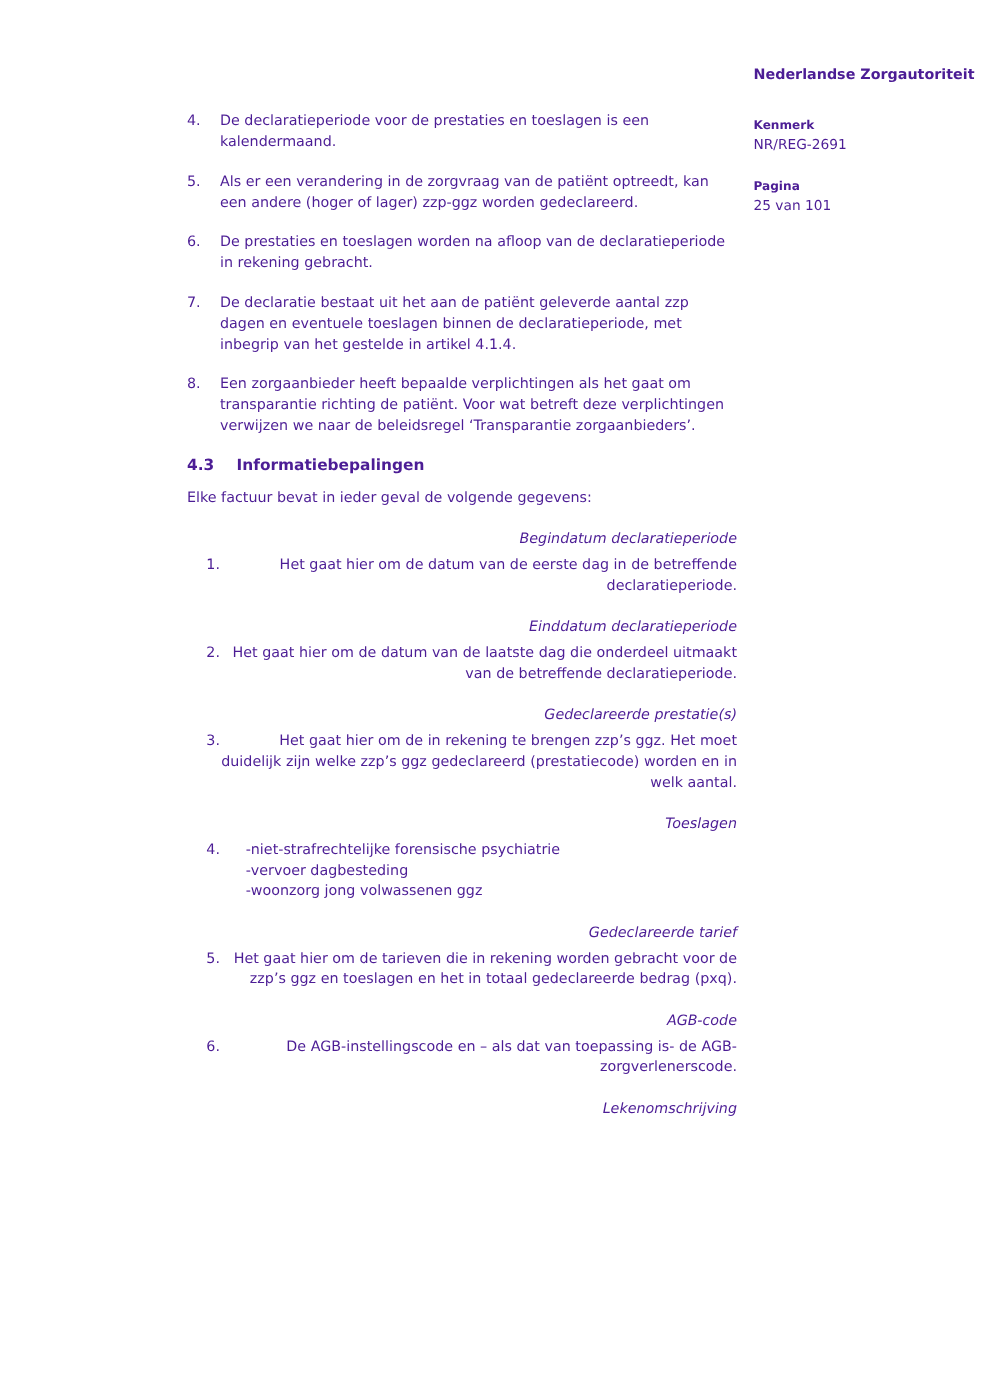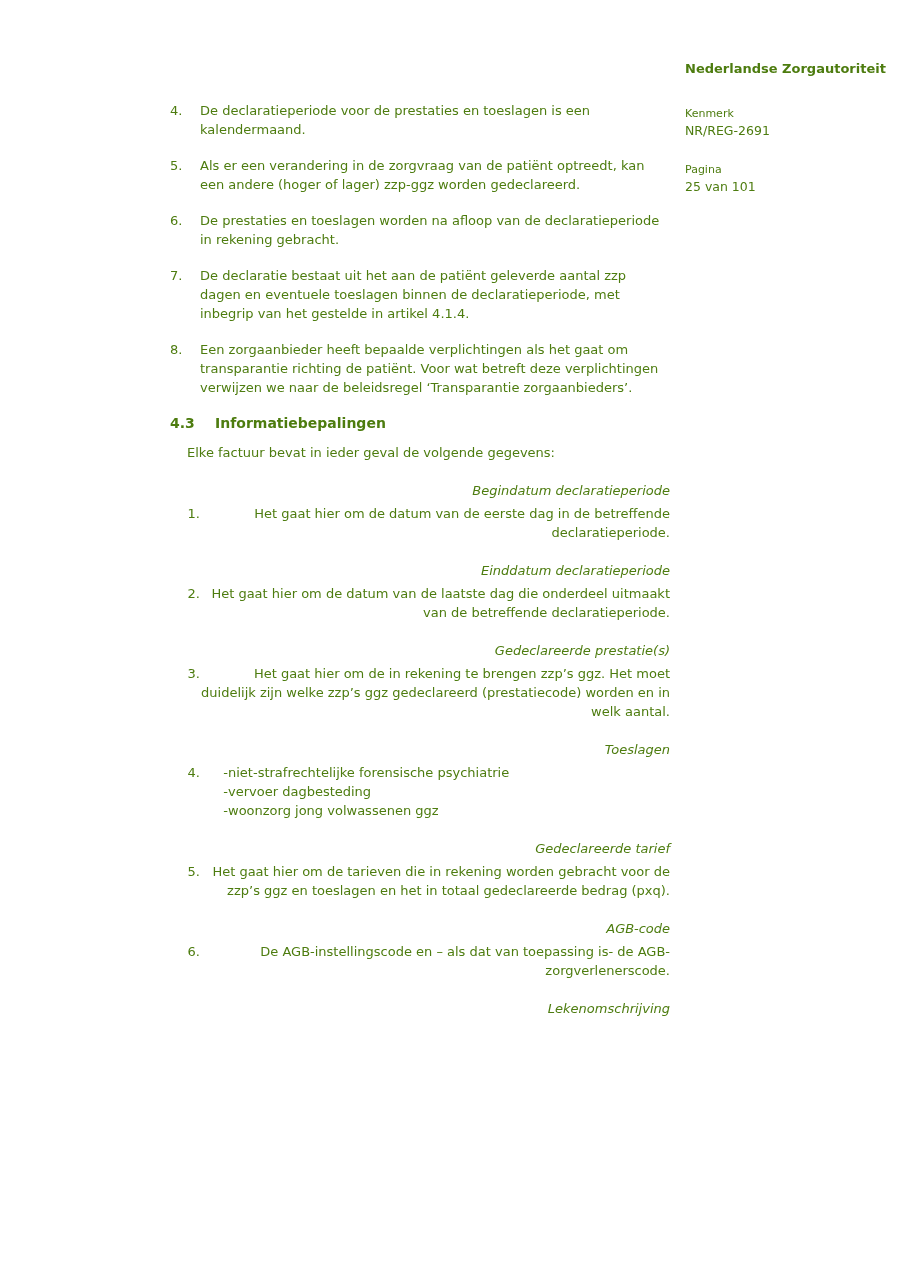--- a/index.html
+++ b/index.html
@@ -3,51 +3,51 @@
 <meta charset="utf-8">
 <style>
   html, body { margin: 0; padding: 0; }
   body { background: #ffffff; }
   .page {
     position: relative;
     width: 900px;
     height: 1273px;
     background: #ffffff;
     font-family: "DejaVu Sans", "Liberation Sans", sans-serif;
-    color: #4d7c0f;
+    color: #4c1d95;
     overflow: hidden;
   }
 
   
   .sidebar { position: absolute; left: 685px; top: 0; width: 200px; }
   .org-name {
     position: absolute; left: 0; top: 61px;
     font-size: 13px; font-weight: bold; white-space: nowrap;
   }
   .meta-kenmerk { position: absolute; left: 0; top: 107px; }
   .meta-pagina  { position: absolute; left: 0; top: 163px; }
-  .meta-label { font-size: 11px; font-weight: normal; line-height: 14px; }
+  .meta-label { font-size: 11px; font-weight: bold; line-height: 14px; }
   .meta-value { font-size: 12.5px; line-height: 16px; margin-top: 2px; }
 
   
   .content {
     position: absolute; left: 170px; top: 101px; width: 500px;
     font-size: 13px; line-height: 19px;
   }
   .item { display: flex; margin: 0 0 17px 0; }
   .item .num { flex: none; width: 30px; }
   .item .txt { flex: 1; }
 
   .section-heading {
     display: flex; font-weight: bold; font-size: 14px;
     margin: 14px 0 10px 0; line-height: 19px;
   }
   .section-heading .sec-num { flex: none; width: 45px; }
 
-  .intro { margin: 0 0 0 17px; }
+  .intro { margin: 0 0 0 0; }
 
   .subsection { margin-top: 19px; text-align: right; }
   .sub-heading { font-style: italic; margin: 0 0 4px 0; }
   .subsection .item { margin-bottom: 0; }
 
   .dash-row { display: flex; padding-left: 7px; }
   .dash-row .dash { flex: none; width: 21px; }
   .after-para { margin-top: 19px; }
 </style>
 </head>

